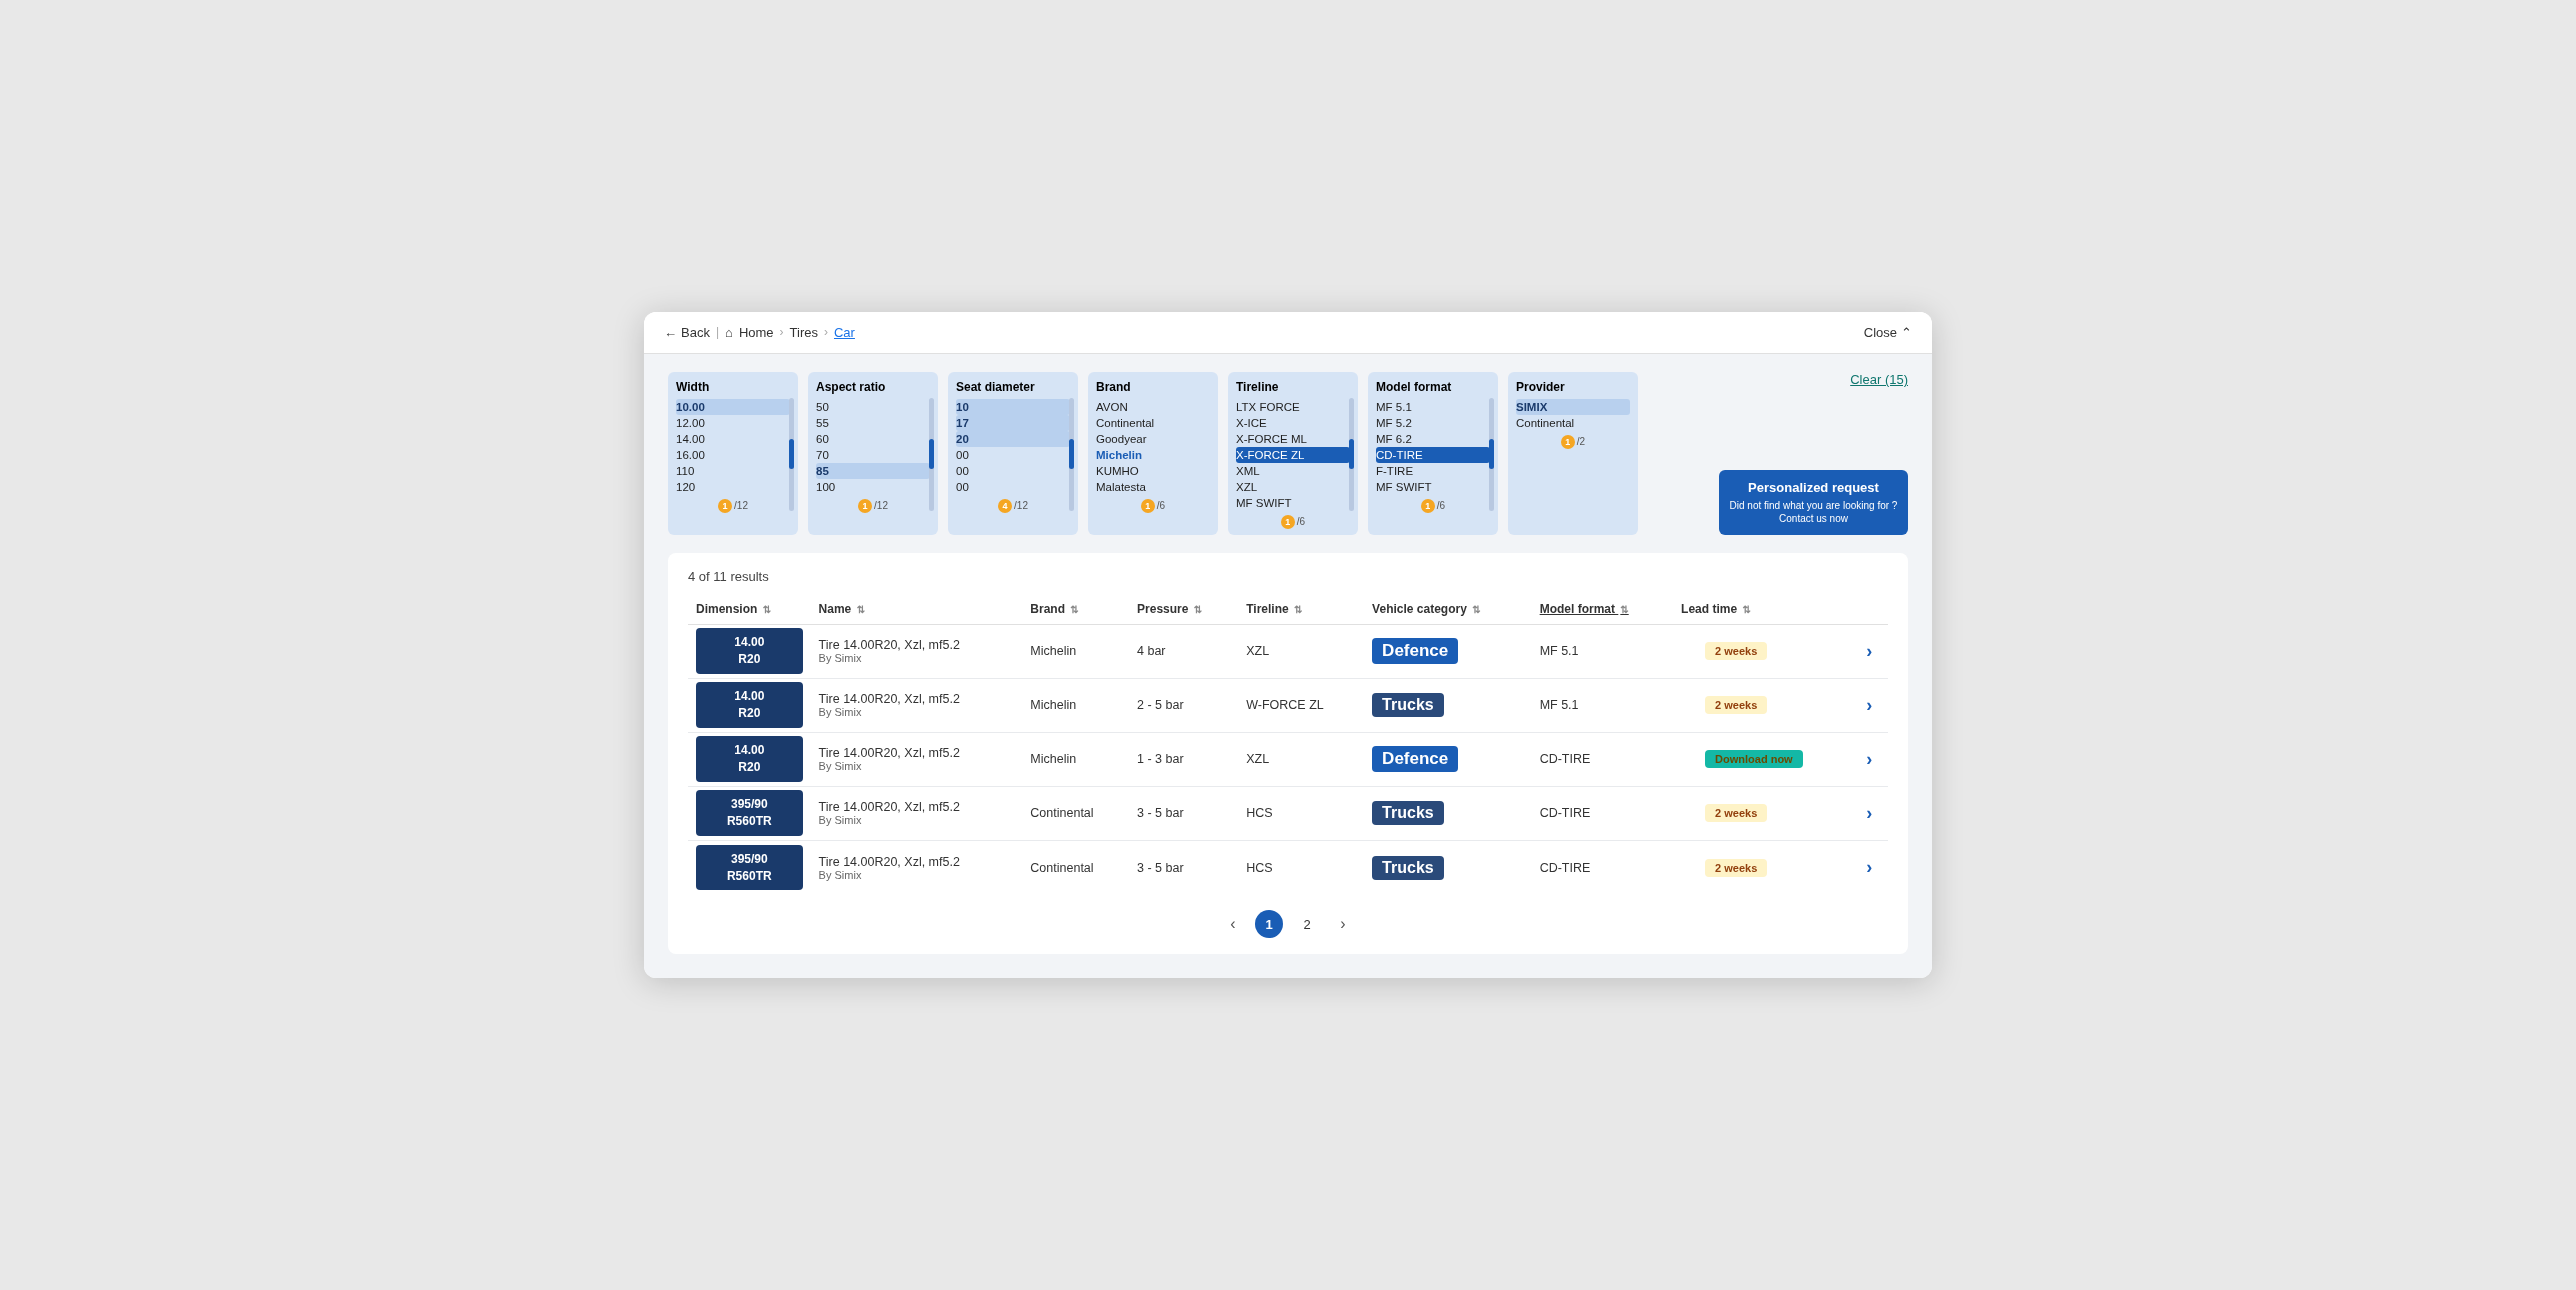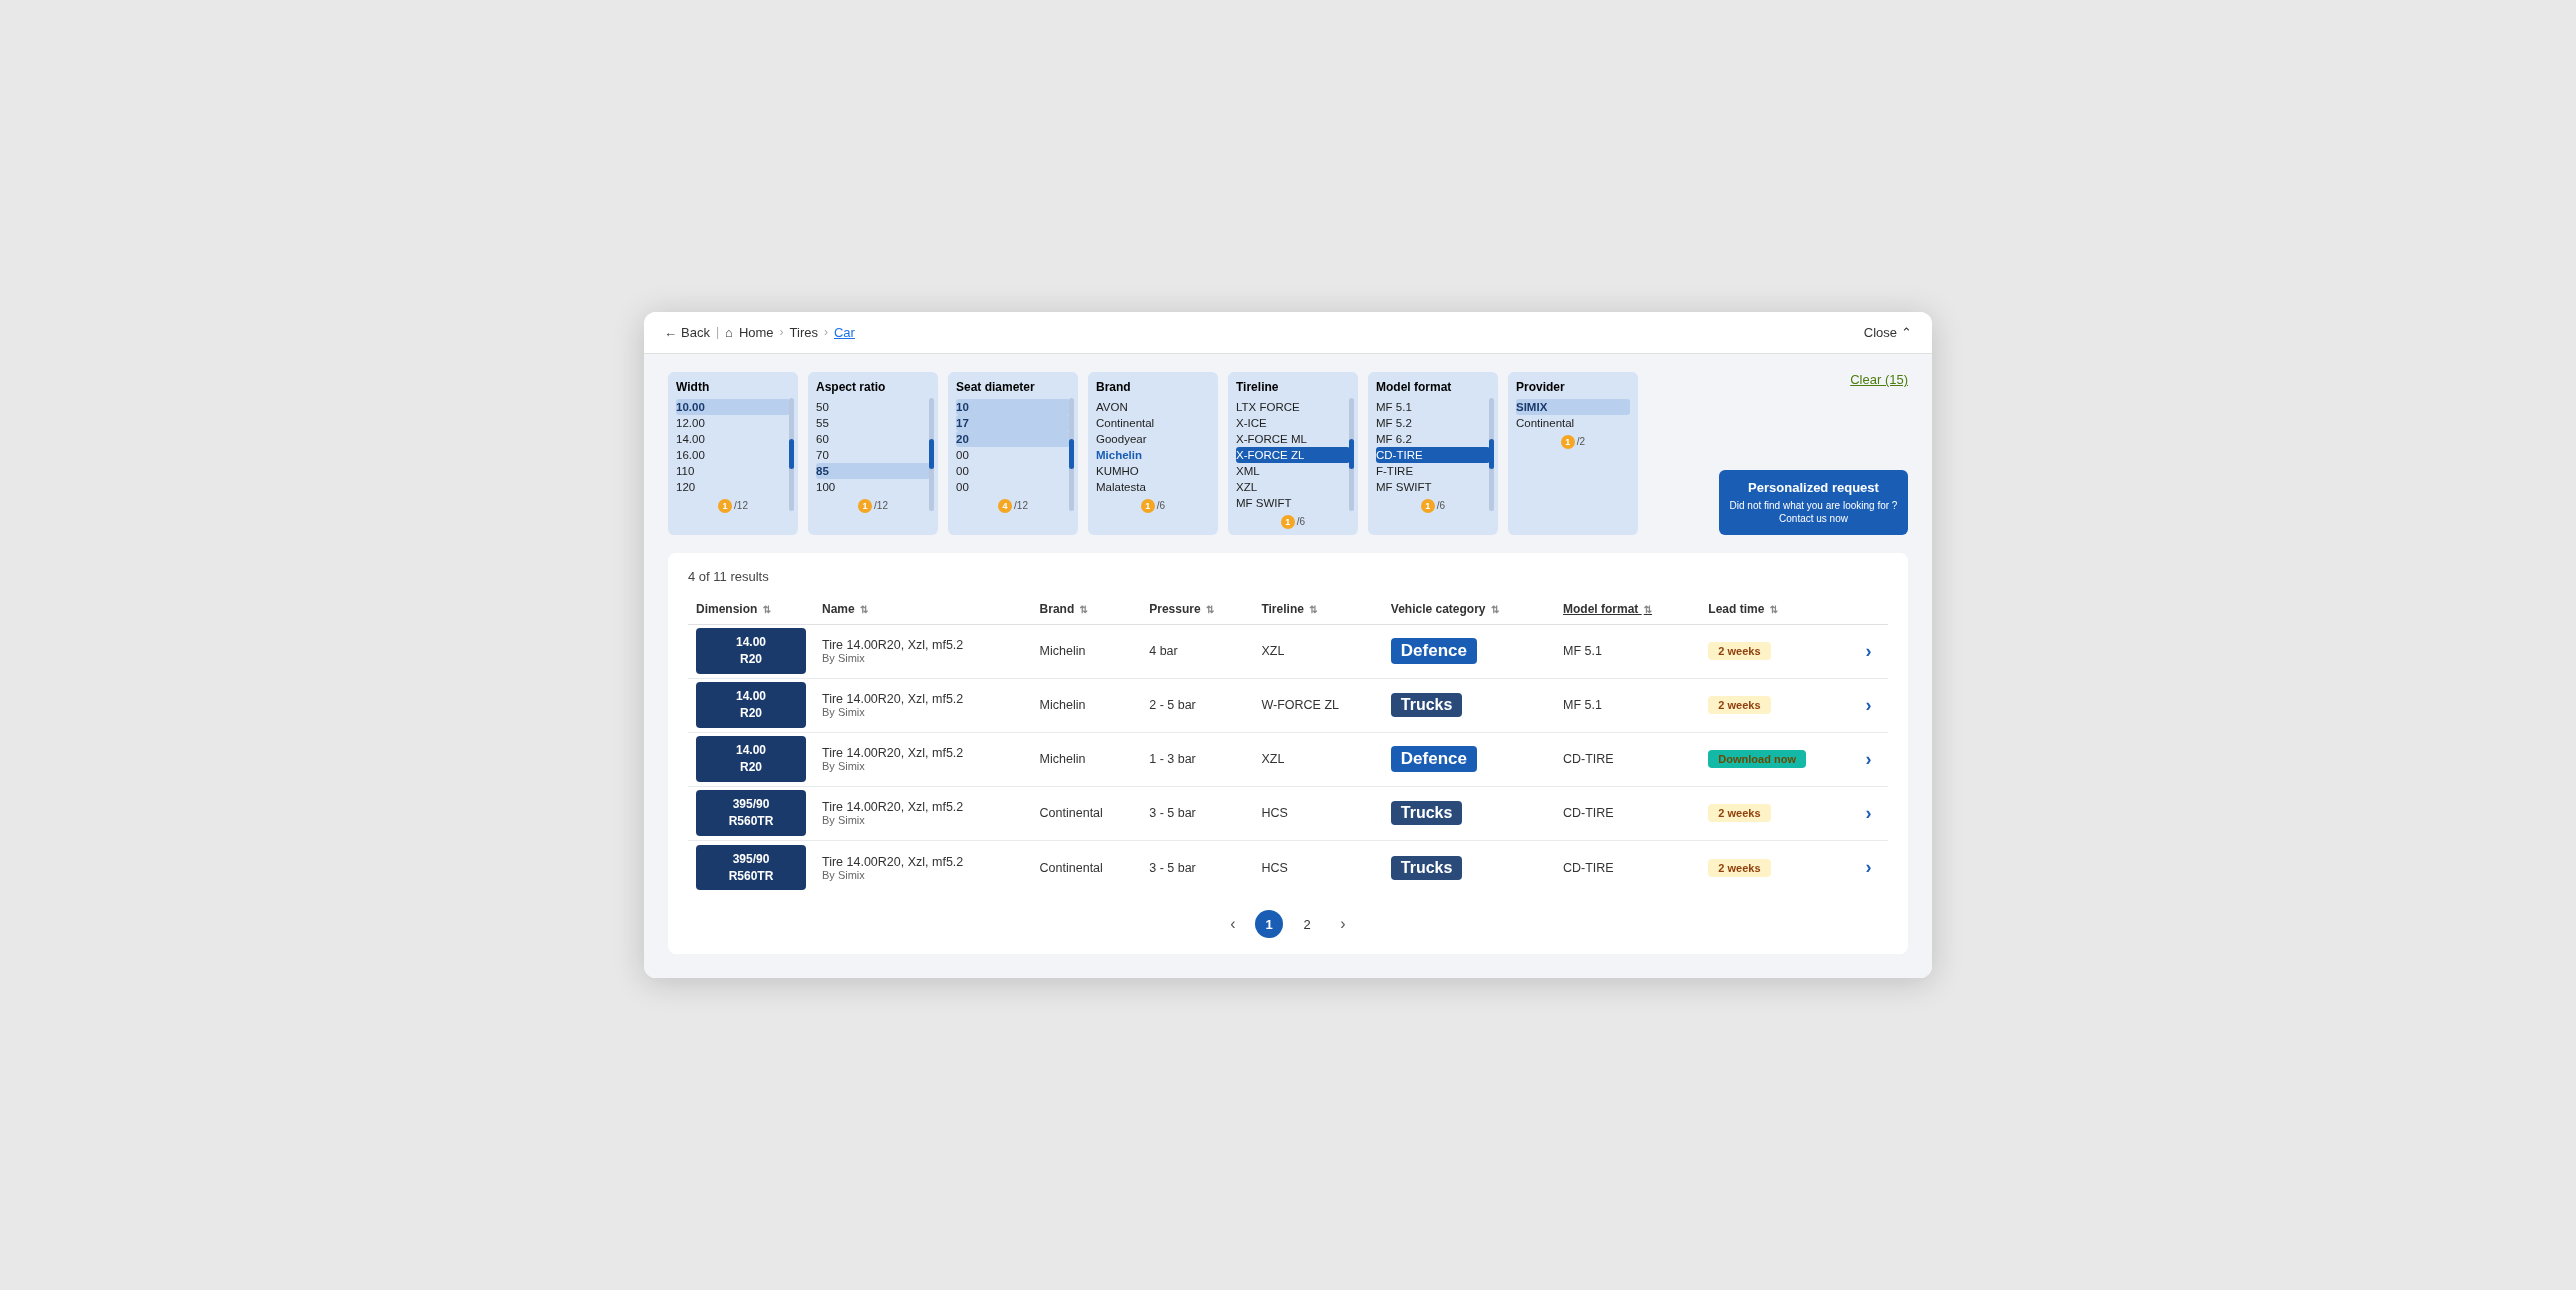--- a/index.html
+++ b/index.html
@@ -64,21 +64,21 @@
       display: flex;
       gap: 10px;
       position: relative;
       margin-bottom: 18px;
     }
     .clear-btn {
       position: absolute;
       right: 0;
       top: 0;
       font-size: 13px;
-      color: #4d7c0f;
+      color: #0f766e;
       text-decoration: underline;
       cursor: pointer;
       font-weight: 500;
     }
     .filter-col {
       background: #d6e4f5;
       border-radius: 6px;
       padding: 8px 8px 6px;
       min-width: 100px;
       flex: 1;
@@ -248,20 +248,21 @@
     }
     .lead-badge {
       background: #fef3c7;
       color: #92400e;
       border-radius: 4px;
       padding: 3px 10px;
       font-size: 11px;
       font-weight: 600;
       display: inline-block;
       white-space: nowrap;
+      margin-left: 24px;
     }
     .lead-badge.download {
       background: #14b8a6;
       color: #6b4a00;
     }
     .row-arrow {
       color: #1a5db5;
       font-size: 18px;
       font-weight: 700;
       cursor: pointer;

